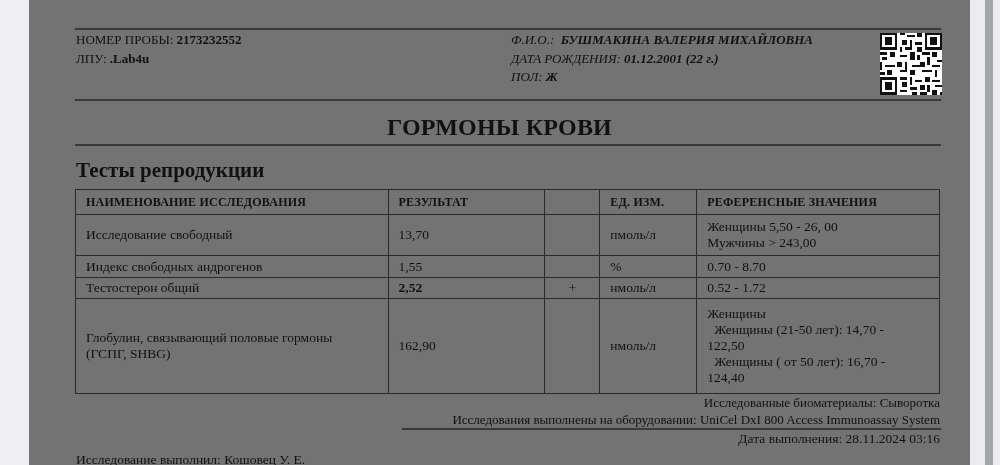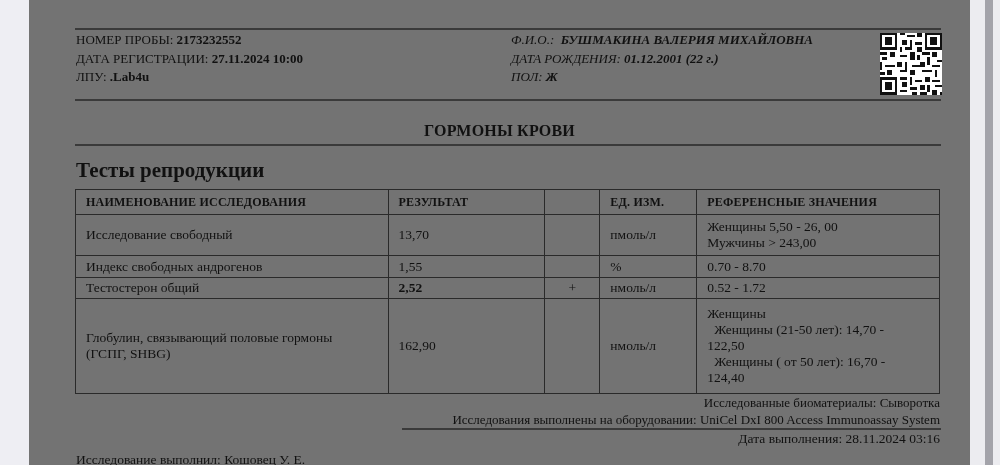--- a/index.html
+++ b/index.html
@@ -12,21 +12,21 @@
 
     .hline { position: absolute; left: 46px; width: 866px; height: 2px; background: #3a3a3a; }
 
     .meta { position: absolute; font-size: 13px; line-height: 18.5px; white-space: nowrap; }
     .meta b { font-weight: bold; }
     .meta-left { left: 47px; top: 31px; }
     .meta-right { left: 482px; top: 31px; font-style: italic; }
 
     .qr { position: absolute; left: 851px; top: 32px; width: 62px; height: 63px; }
 
-    .title { position: absolute; left: 0; width: 941px; top: 122px; text-align: center; font-size: 16px; font-weight: bold; letter-spacing: 0.2px; }
+    .title { position: absolute; left: 0; width: 941px; top: 114px; text-align: center; font-size: 24px; font-weight: bold; letter-spacing: 0.2px; }
     .section { position: absolute; left: 47px; top: 158px; font-size: 21px; font-weight: bold; }
 
     table.results { position: absolute; left: 46px; top: 189px; width: 865px; border-collapse: collapse; font-size: 13.5px; }
     table.results td, table.results th { border: 1.5px solid #2a2a2a; padding: 0 10px; vertical-align: middle; text-align: left; }
     table.results th { font-size: 12px; font-weight: bold; height: 25px; letter-spacing: 0.2px; }
     .c-name { width: 313px; }
     .c-res { width: 157px; }
     .c-flag { width: 55px; text-align: center !important; }
     .c-unit { width: 97px; }
     .c-ref { width: 243px; }
@@ -48,21 +48,20 @@
 </head>
 <body>
 
 <div class="left-gutter"></div>
 
 <div class="page">
   <div class="hline" style="top:28px"></div>
 
   <div class="meta meta-left">
     <div><span>НОМЕР ПРОБЫ:</span> <b>2173232552</b></div>
-    <div><span>ДАТА РЕГИСТРАЦИИ:</span> <b>27.11.2024 10:00</b></div>
     <div><span>ЛПУ:</span> <b>.Lab4u</b></div>
   </div>
 
   <div class="meta meta-right">
     <div><span>Ф.И.О.:</span>&nbsp; <b>БУШМАКИНА ВАЛЕРИЯ МИХАЙЛОВНА</b></div>
     <div><span>ДАТА РОЖДЕНИЯ:</span> <b>01.12.2001 (22 г.)</b></div>
     <div><span>ПОЛ:</span> <b>Ж</b></div>
   </div>
 
   <svg class="qr" viewBox="0 0 25 25" shape-rendering="crispEdges">

